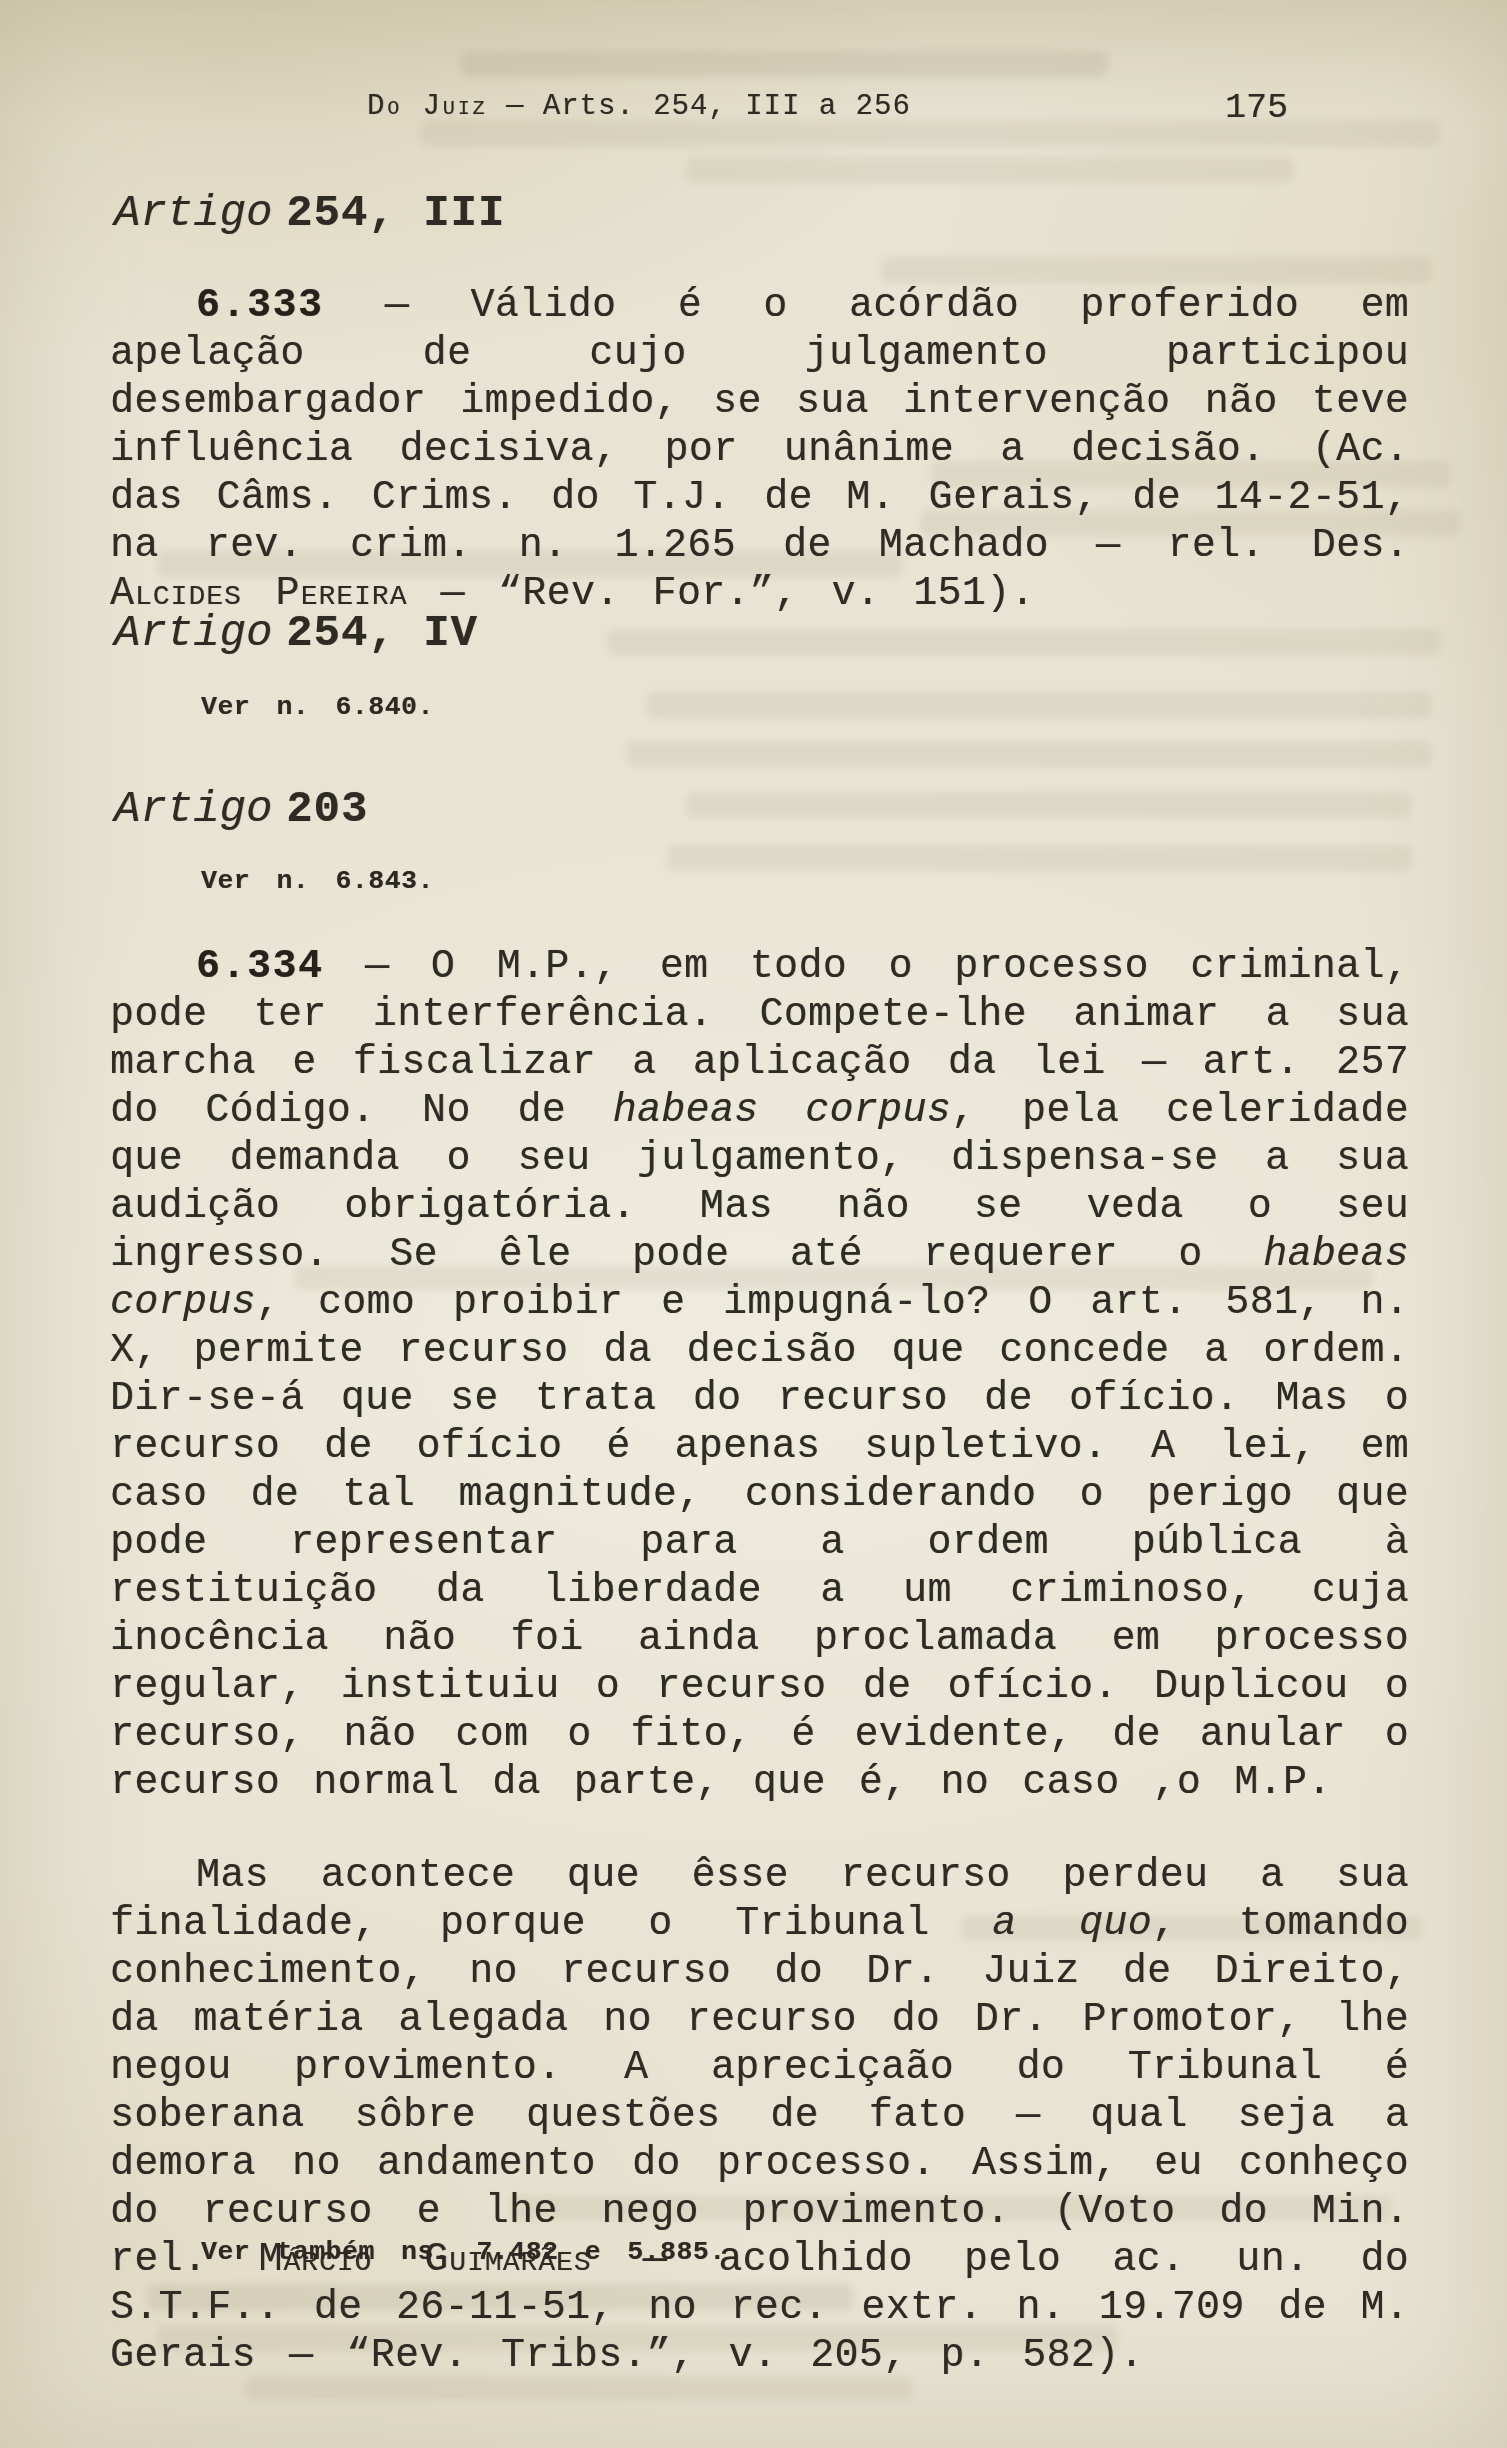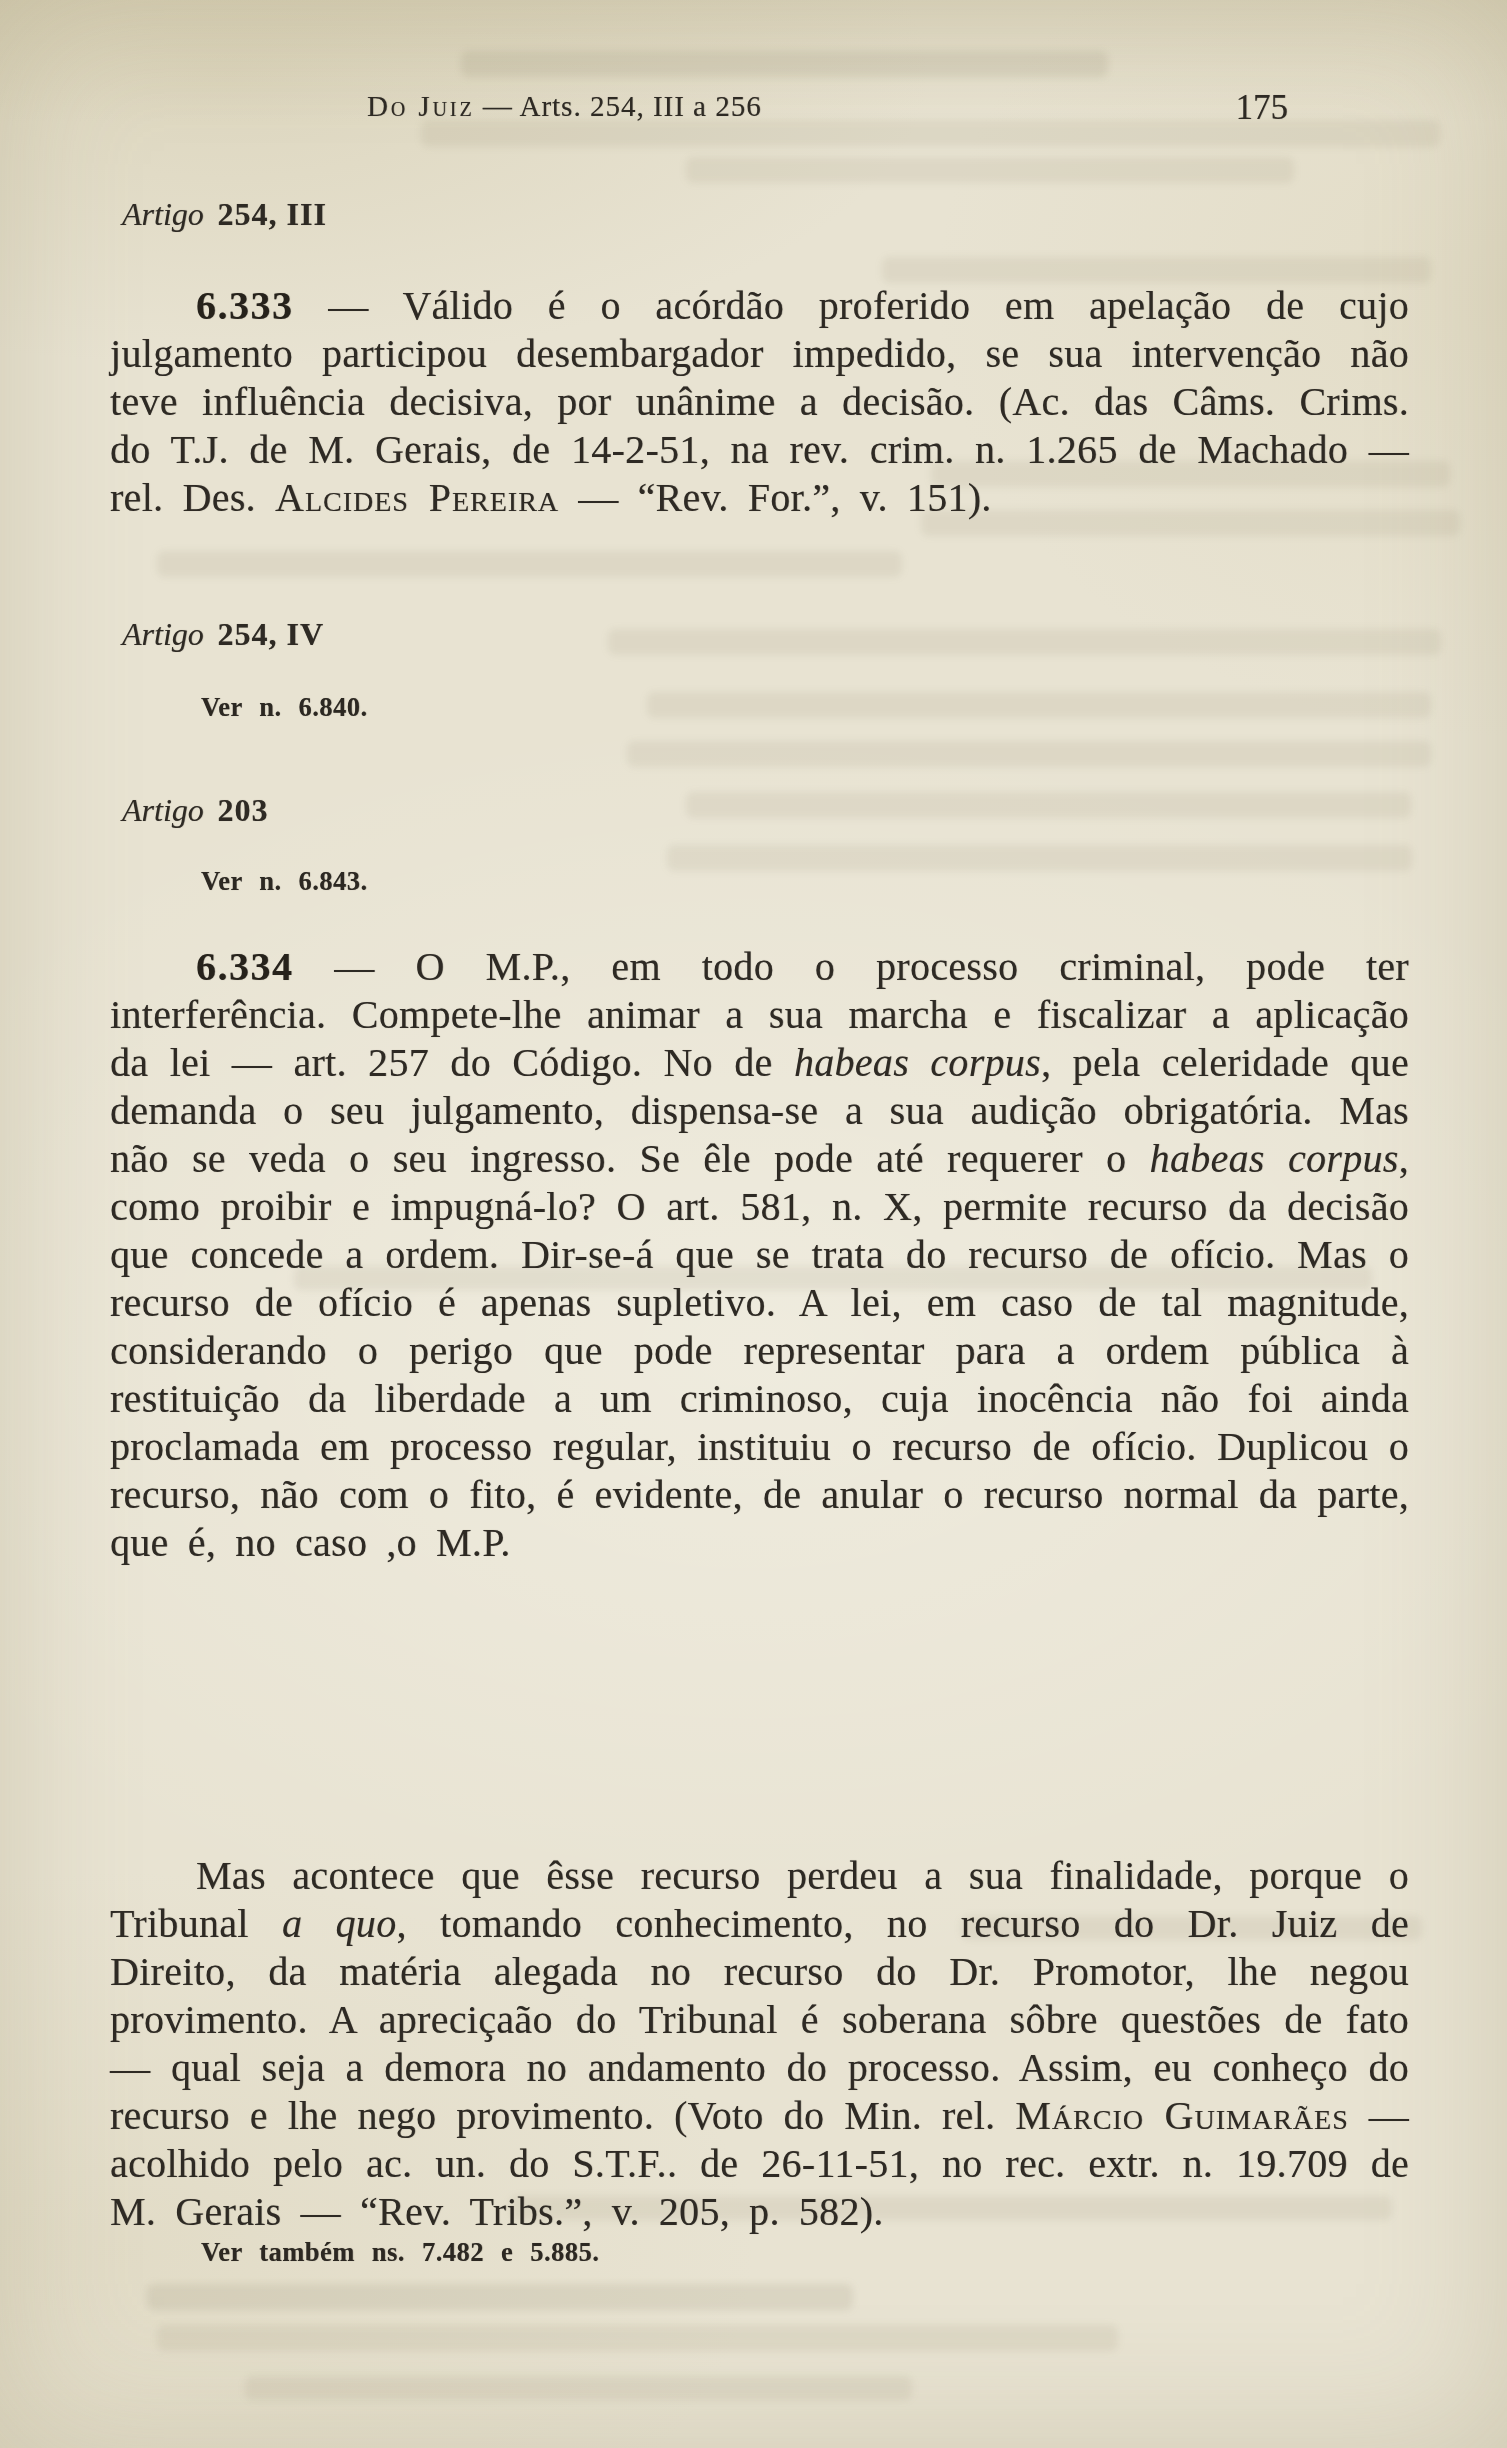--- a/index.html
+++ b/index.html
@@ -1,21 +1,21 @@
 <!DOCTYPE html>
 <html lang="pt"><head>
 <meta charset="utf-8">
 <style>
   html,body{margin:0;padding:0;background:#b8b09a;}
   .page{
     position:relative;
     width:1507px;height:2448px;
     margin:0 auto;
     overflow:hidden;
-    font-family:Liberation Serif, serif;
+    font-family:Liberation Mono, monospace;
     color:#2e2a24;
     background:
       linear-gradient(180deg, rgba(190,178,138,.22), rgba(190,178,138,0) 5%),
       radial-gradient(1176px 490px at 15% 3%, rgba(196,186,148,.30), transparent 60%),
       radial-gradient(882px 686px at 100% 12%, rgba(210,200,165,.25), transparent 65%),
       radial-gradient(1372px 882px at 50% 55%, rgba(255,255,250,.30), transparent 72%),
       radial-gradient(980px 588px at 8% 92%, rgba(203,193,158,.22), transparent 65%),
       #e8e3d2;
     box-shadow: inset 0 0 137px rgba(148,136,98,.28);
   }
@@ -24,22 +24,22 @@
   .g2{background:rgba(128,120,92,.10);}
   .ink{text-shadow:0.4px 0.4px 0.7px rgba(44,40,34,.45);}
   .header{position:absolute;top:90px;left:110px;width:1296px;height:49px;}
   .running-title{
     position:absolute;left:257px;top:0;
     font-size:29px;letter-spacing:1px;white-space:nowrap;
   }
   .sc{font-variant:small-caps;letter-spacing:2.9px;}
   .pagenum{position:absolute;right:118px;top:-2px;font-size:35px;}
   h2.art{
-    position:absolute;left:110px;margin:12px;font-weight:normal;
-    font-size:32px;white-space:nowrap;text-align:center;
+    position:absolute;left:110px;margin:4px;font-weight:normal;
+    font-size:44px;white-space:nowrap;text-align:center;
   }
   h2.art .it{font-style:italic;margin-right:13.7px;}
   h2.art .num{font-weight:600;letter-spacing:1px;}
   p.body{
     position:absolute;left:110px;width:1299px;margin:0;
     font-size:40px;line-height:48px;
     text-align:justify;text-indent:86px;
     word-spacing:8.8px;letter-spacing:0.3px;
   }
   .bnum{font-weight:700;letter-spacing:1.5px;color:#26221b;}

